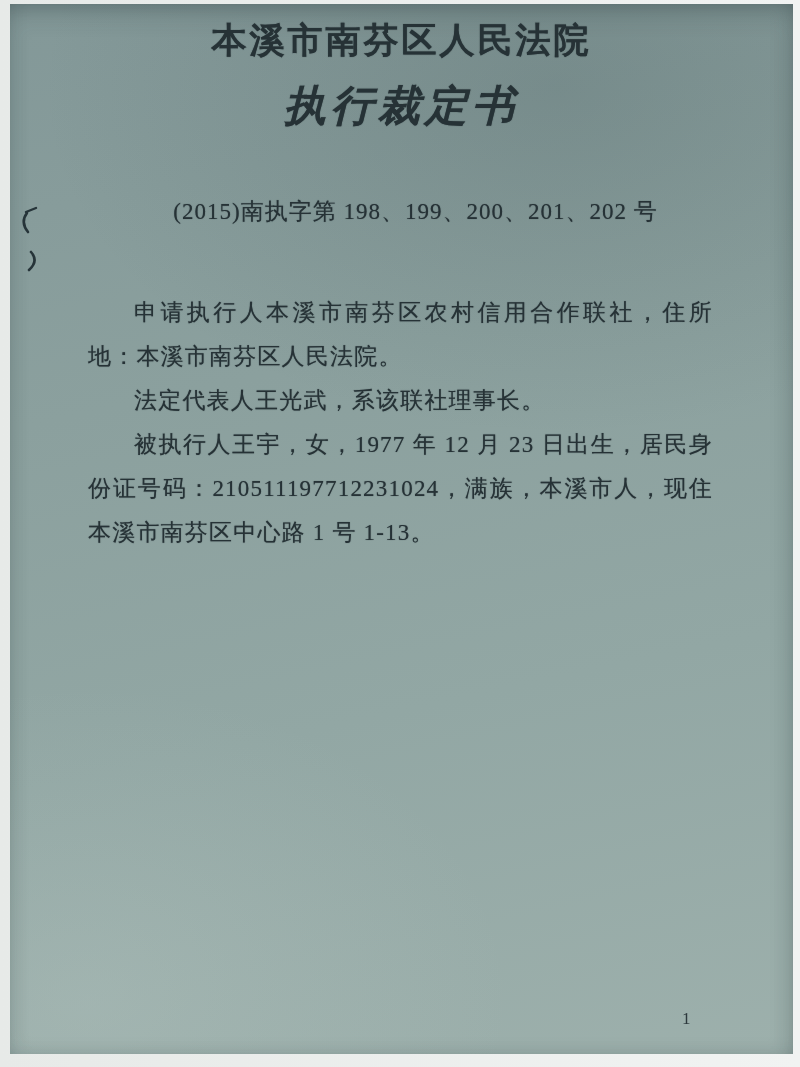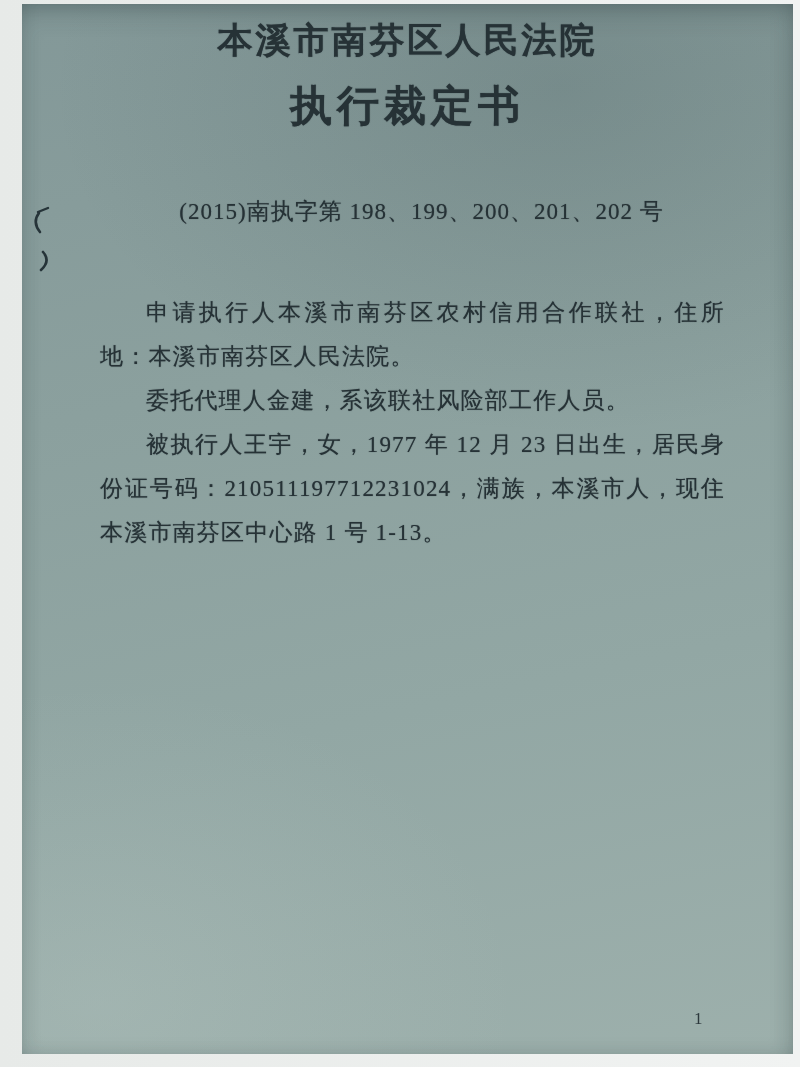--- a/index.html
+++ b/index.html
@@ -6,21 +6,21 @@
   html, body { width: 800px; height: 1067px; }
   body {
     background: #eef0ef;
     font-family: "Liberation Serif", "DejaVu Serif", serif;
     overflow: hidden;
     position: relative;
   }
   .photo {
     position: absolute;
     inset: 0;
-    padding: 4px 7px 13px 22px;
+    padding: 4px 7px 13px 10px;
     background: linear-gradient(90deg, #e7eae8 0%, #f1f3f2 100%);
   }
   .paper {
     position: relative;
     width: 100%;
     height: 100%;
     background:
       radial-gradient(120% 60% at 70% 8%, rgba(62,82,84,0.22) 0%, rgba(62,82,84,0) 55%),
       radial-gradient(90% 50% at 10% 95%, rgba(190,205,200,0.25) 0%, rgba(190,205,200,0) 60%),
       linear-gradient(168deg, #839898 0%, #8ba09e 35%, #92a7a4 65%, #9db0ac 100%);
@@ -39,20 +39,21 @@
     letter-spacing: 3px;
     text-shadow: 0 0 1px rgba(30,42,46,0.75);
   }
   .doc-type {
     margin-top: 14px;
     text-align: center;
     font-size: 42px;
     font-weight: bold;
     letter-spacing: 5px;
     text-shadow: 0 0 1px rgba(30,42,46,0.75);
+    font-style: italic;
   }
   .case-number {
     margin-top: 62px;
     text-align: center;
     position: relative;
     left: 14px;
     font-size: 23px;
     letter-spacing: 1px;
     text-shadow: 0 0 1px rgba(30,42,46,0.6);
   }
@@ -97,20 +98,20 @@
     </svg>
 
     <h1 class="court-name">本溪市南芬区人民法院</h1>
 
     <h2 class="doc-type">执行裁定书</h2>
 
     <div class="case-number">(2015)南执字第 198、199、200、201、202 号</div>
 
     <div class="body-text">
       <p>申请执行人本溪市南芬区农村信用合作联社，住所地：本溪市南芬区人民法院。</p>
-      <p>委托代理人金建，系该联社风险部工作人员。</p>
+      <p>法定代表人王光武，系该联社理事长。</p>
       <p>被执行人王宇，女，1977 年 12 月 23 日出生，居民身份证号码：210511197712231024，满族，本溪市人，现住本溪市南芬区中心路 1 号 1-13。</p>
     </div>
 
     <div class="page-number">1</div>
 
   </div>
 </div>
 
 </body></html>

